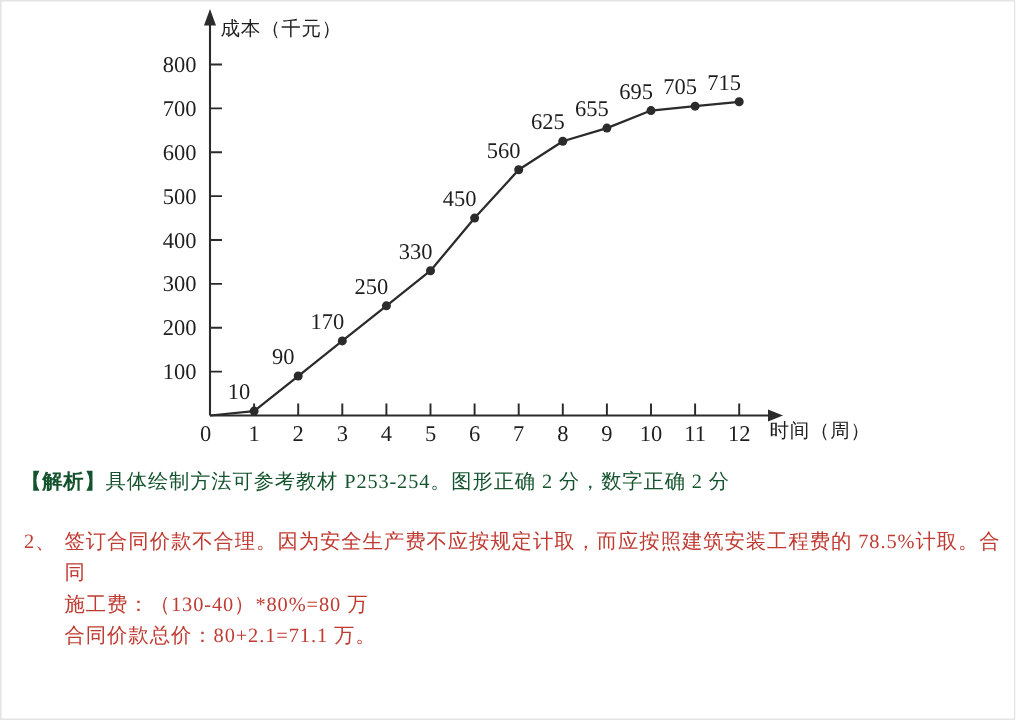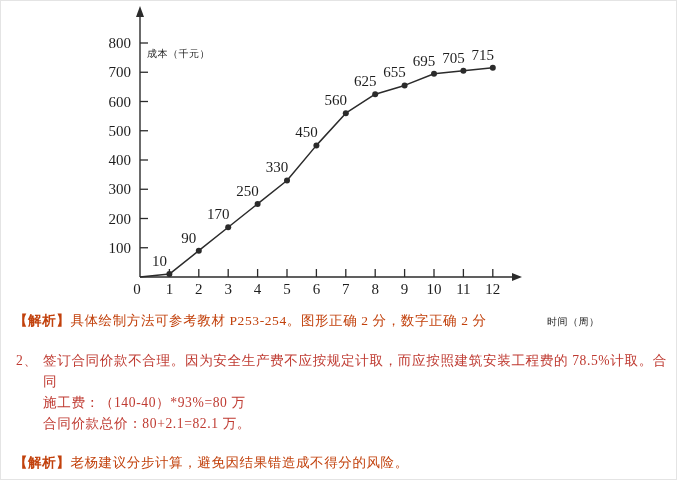--- a/index.html
+++ b/index.html
@@ -10,31 +10,30 @@
     overflow:hidden;
   }
   .page{
     position:relative;width:677px;height:480px;
     box-sizing:border-box;border:1px solid #e4e4e4;
     background:#ffffff;
   }
   .chart-wrap{position:absolute;left:0;top:0;width:677px;height:302px;}
   #chart-svg{position:absolute;left:0;top:0;}
   .axis-label{
-    position:absolute;font-size:10px;color:#1e1e1e;white-space:nowrap;
+    position:absolute;font-size:13px;color:#1e1e1e;white-space:nowrap;
     letter-spacing:0.5px;
-    margin-top:37px;
   }
   .ylabel{left:146px;top:9px;}
-  .xlabel{left:546px;top:277px;}
+  .xlabel{left:512px;top:277px;}
   .tick{font-family:"Liberation Serif","DejaVu Serif",serif;font-size:15px;fill:#1e1e1e;}
   .plabel{font-family:"Liberation Serif","DejaVu Serif",serif;font-size:15px;fill:#1e1e1e;}
   .analysis{
     position:absolute;left:13px;margin:0;white-space:nowrap;
-    font-size:13.5px;color:#c2410c;letter-spacing:0.6px;
+    font-size:13.5px;color:#14532d;letter-spacing:0.6px;
   }
   .analysis .tag{font-weight:bold;}
   .analysis1{top:311px;}
   .analysis2{top:453px;}
   .answer{
     position:absolute;left:15px;top:349px;width:655px;
     font-size:13.6px;color:#bf3a31;line-height:21px;letter-spacing:0.6px;
   }
   .ans-first{display:flex;}
   .ans-num{width:27px;flex:0 0 27px;}
@@ -122,19 +121,18 @@
     <span class="axis-label xlabel">时间（周）</span>
   </div>
 
   <p class="analysis analysis1"><span class="tag">【解析】</span><span>具体绘制方法可参考教材 P253-254。图形正确 2 分，数字正确 2 分</span></p>
 
   <div class="answer">
     <div class="ans-first">
       <span class="ans-num">2、</span>
       <span>签订合同价款不合理。因为安全生产费不应按规定计取，而应按照建筑安装工程费的 78.5%计取。合同</span>
     </div>
-    <div class="ans-cont">施工费：（140-40）*93%=80 万</div>
-    <div class="ans-cont">合同价款总价：80+2.1=82.1 万。</div>
+    <div class="ans-cont">施工费：（130-40）*80%=80 万</div>
+    <div class="ans-cont">合同价款总价：80+2.1=71.1 万。</div>
   </div>
 
-  <p class="analysis analysis2"><span class="tag">【解析】</span><span>老杨建议分步计算，避免因结果错造成不得分的风险。</span></p>
 
 </div>
 
 </body></html>

